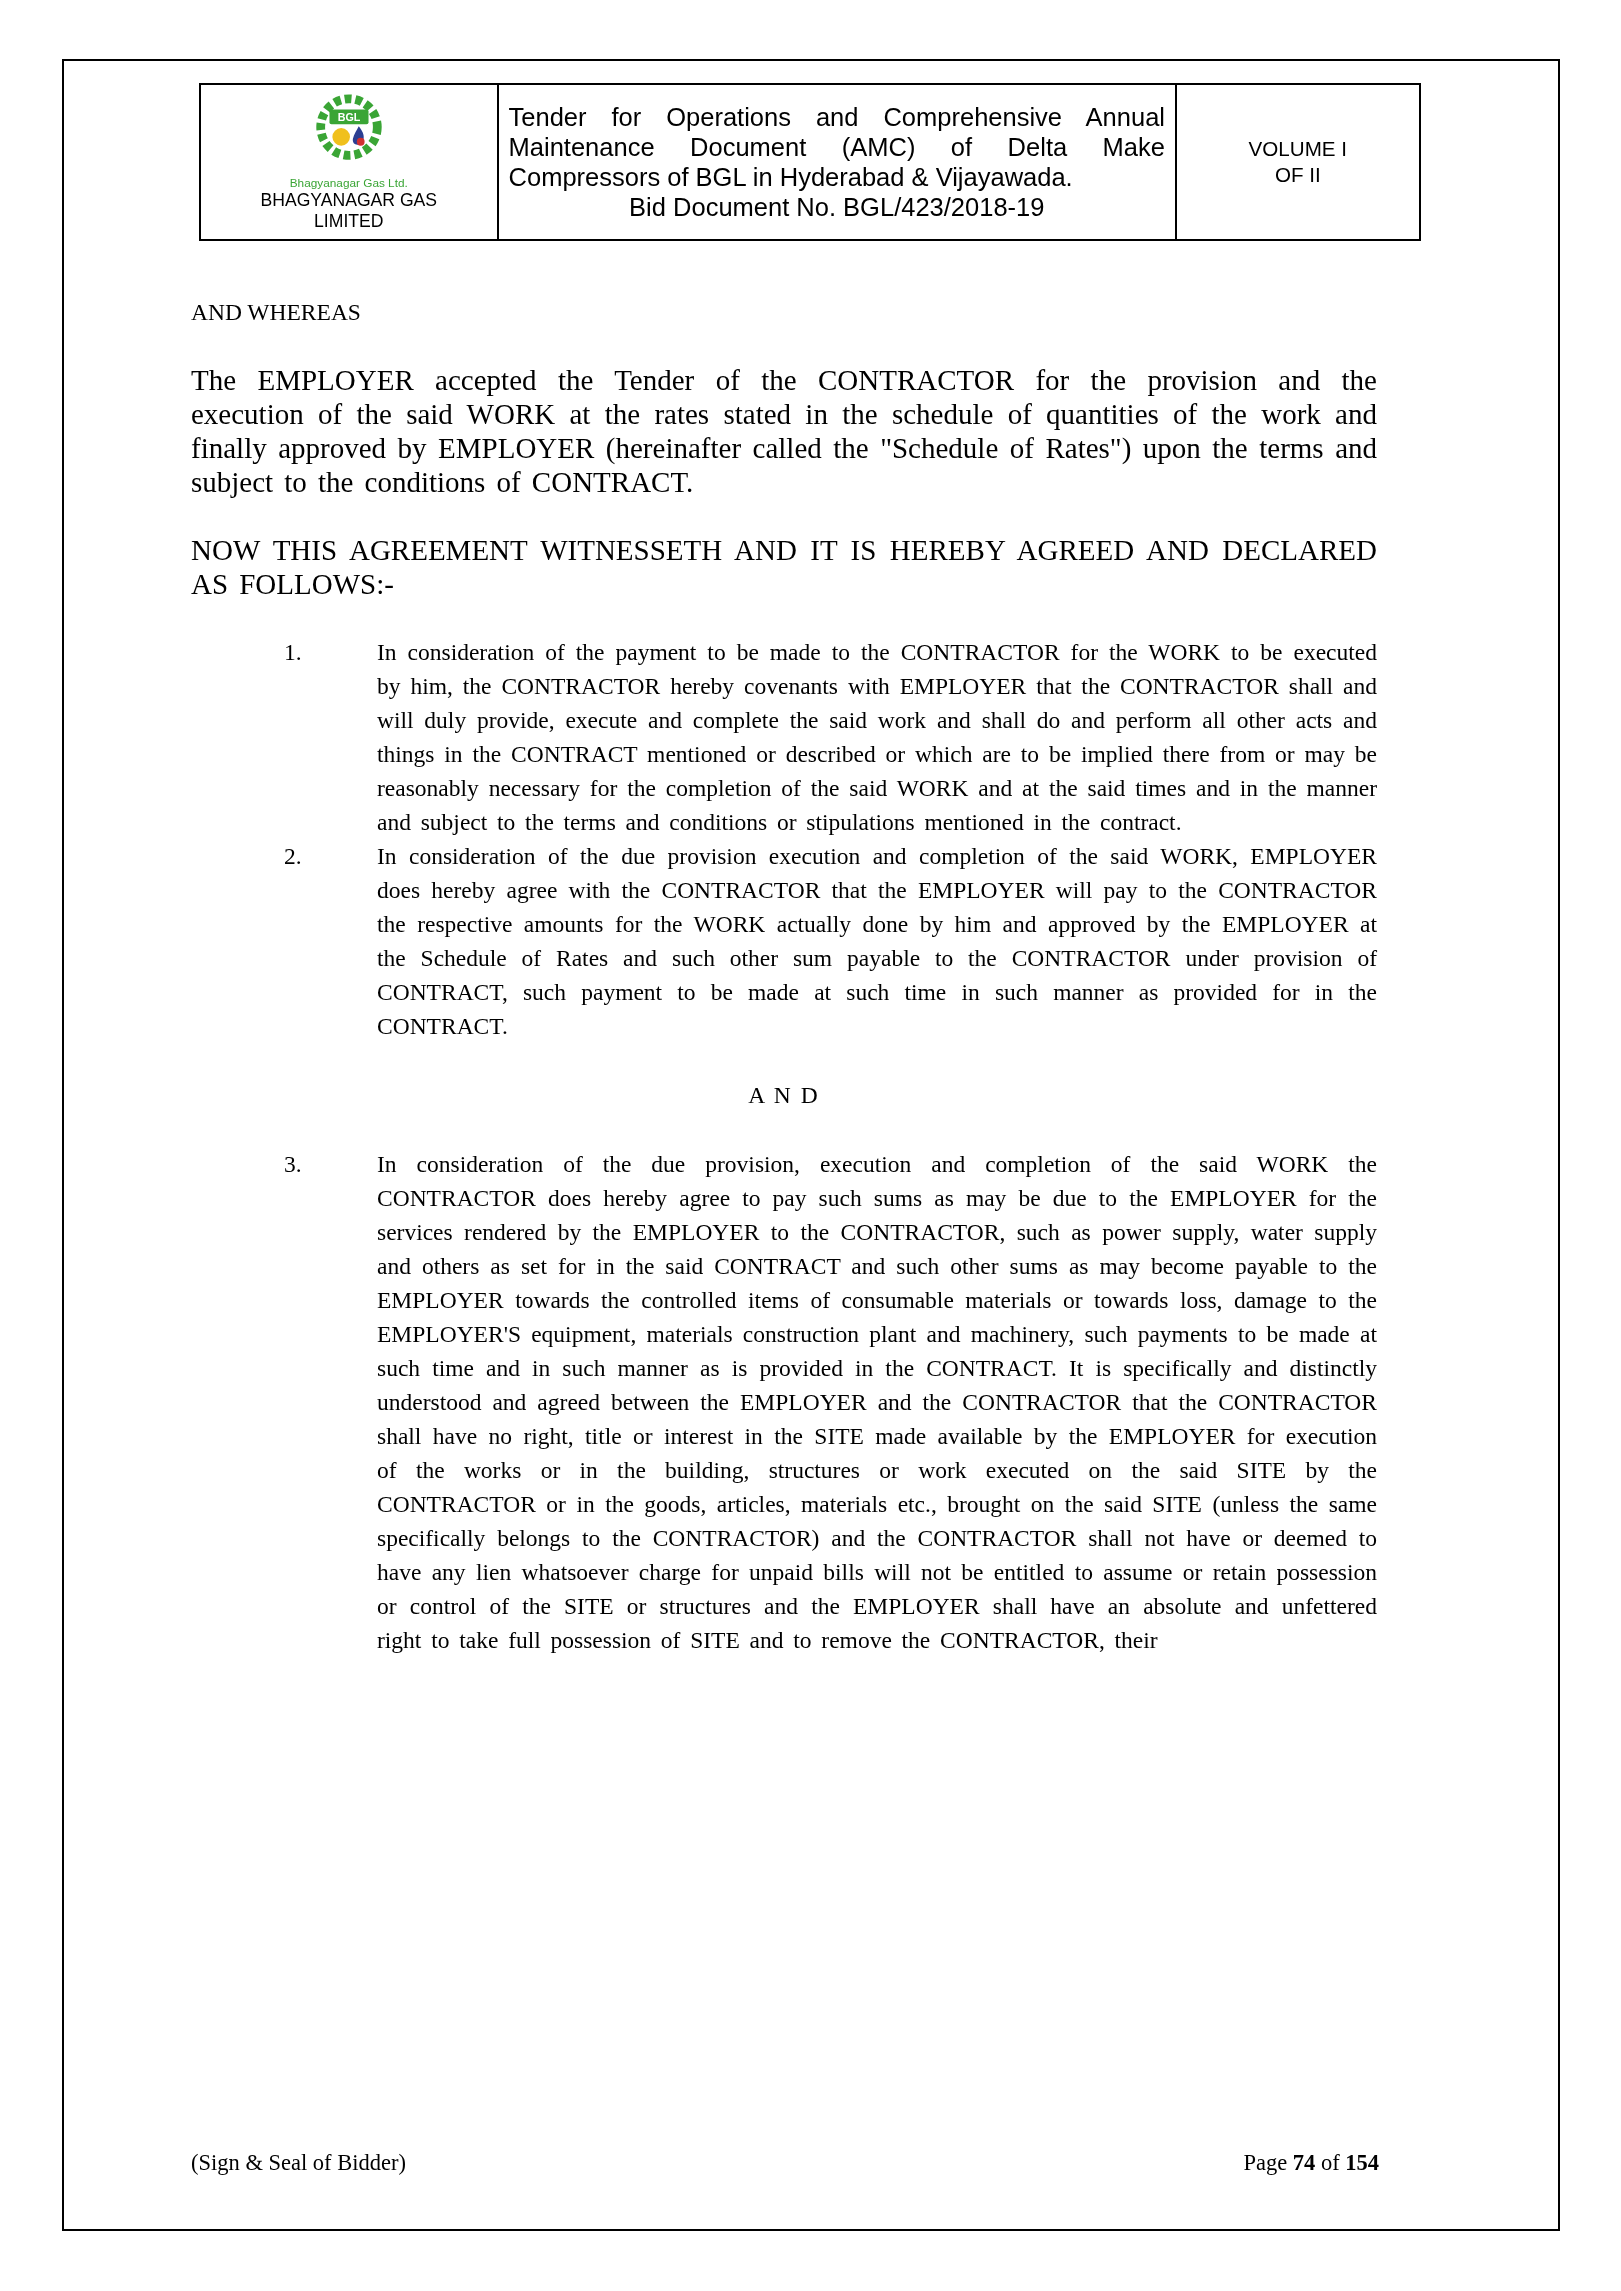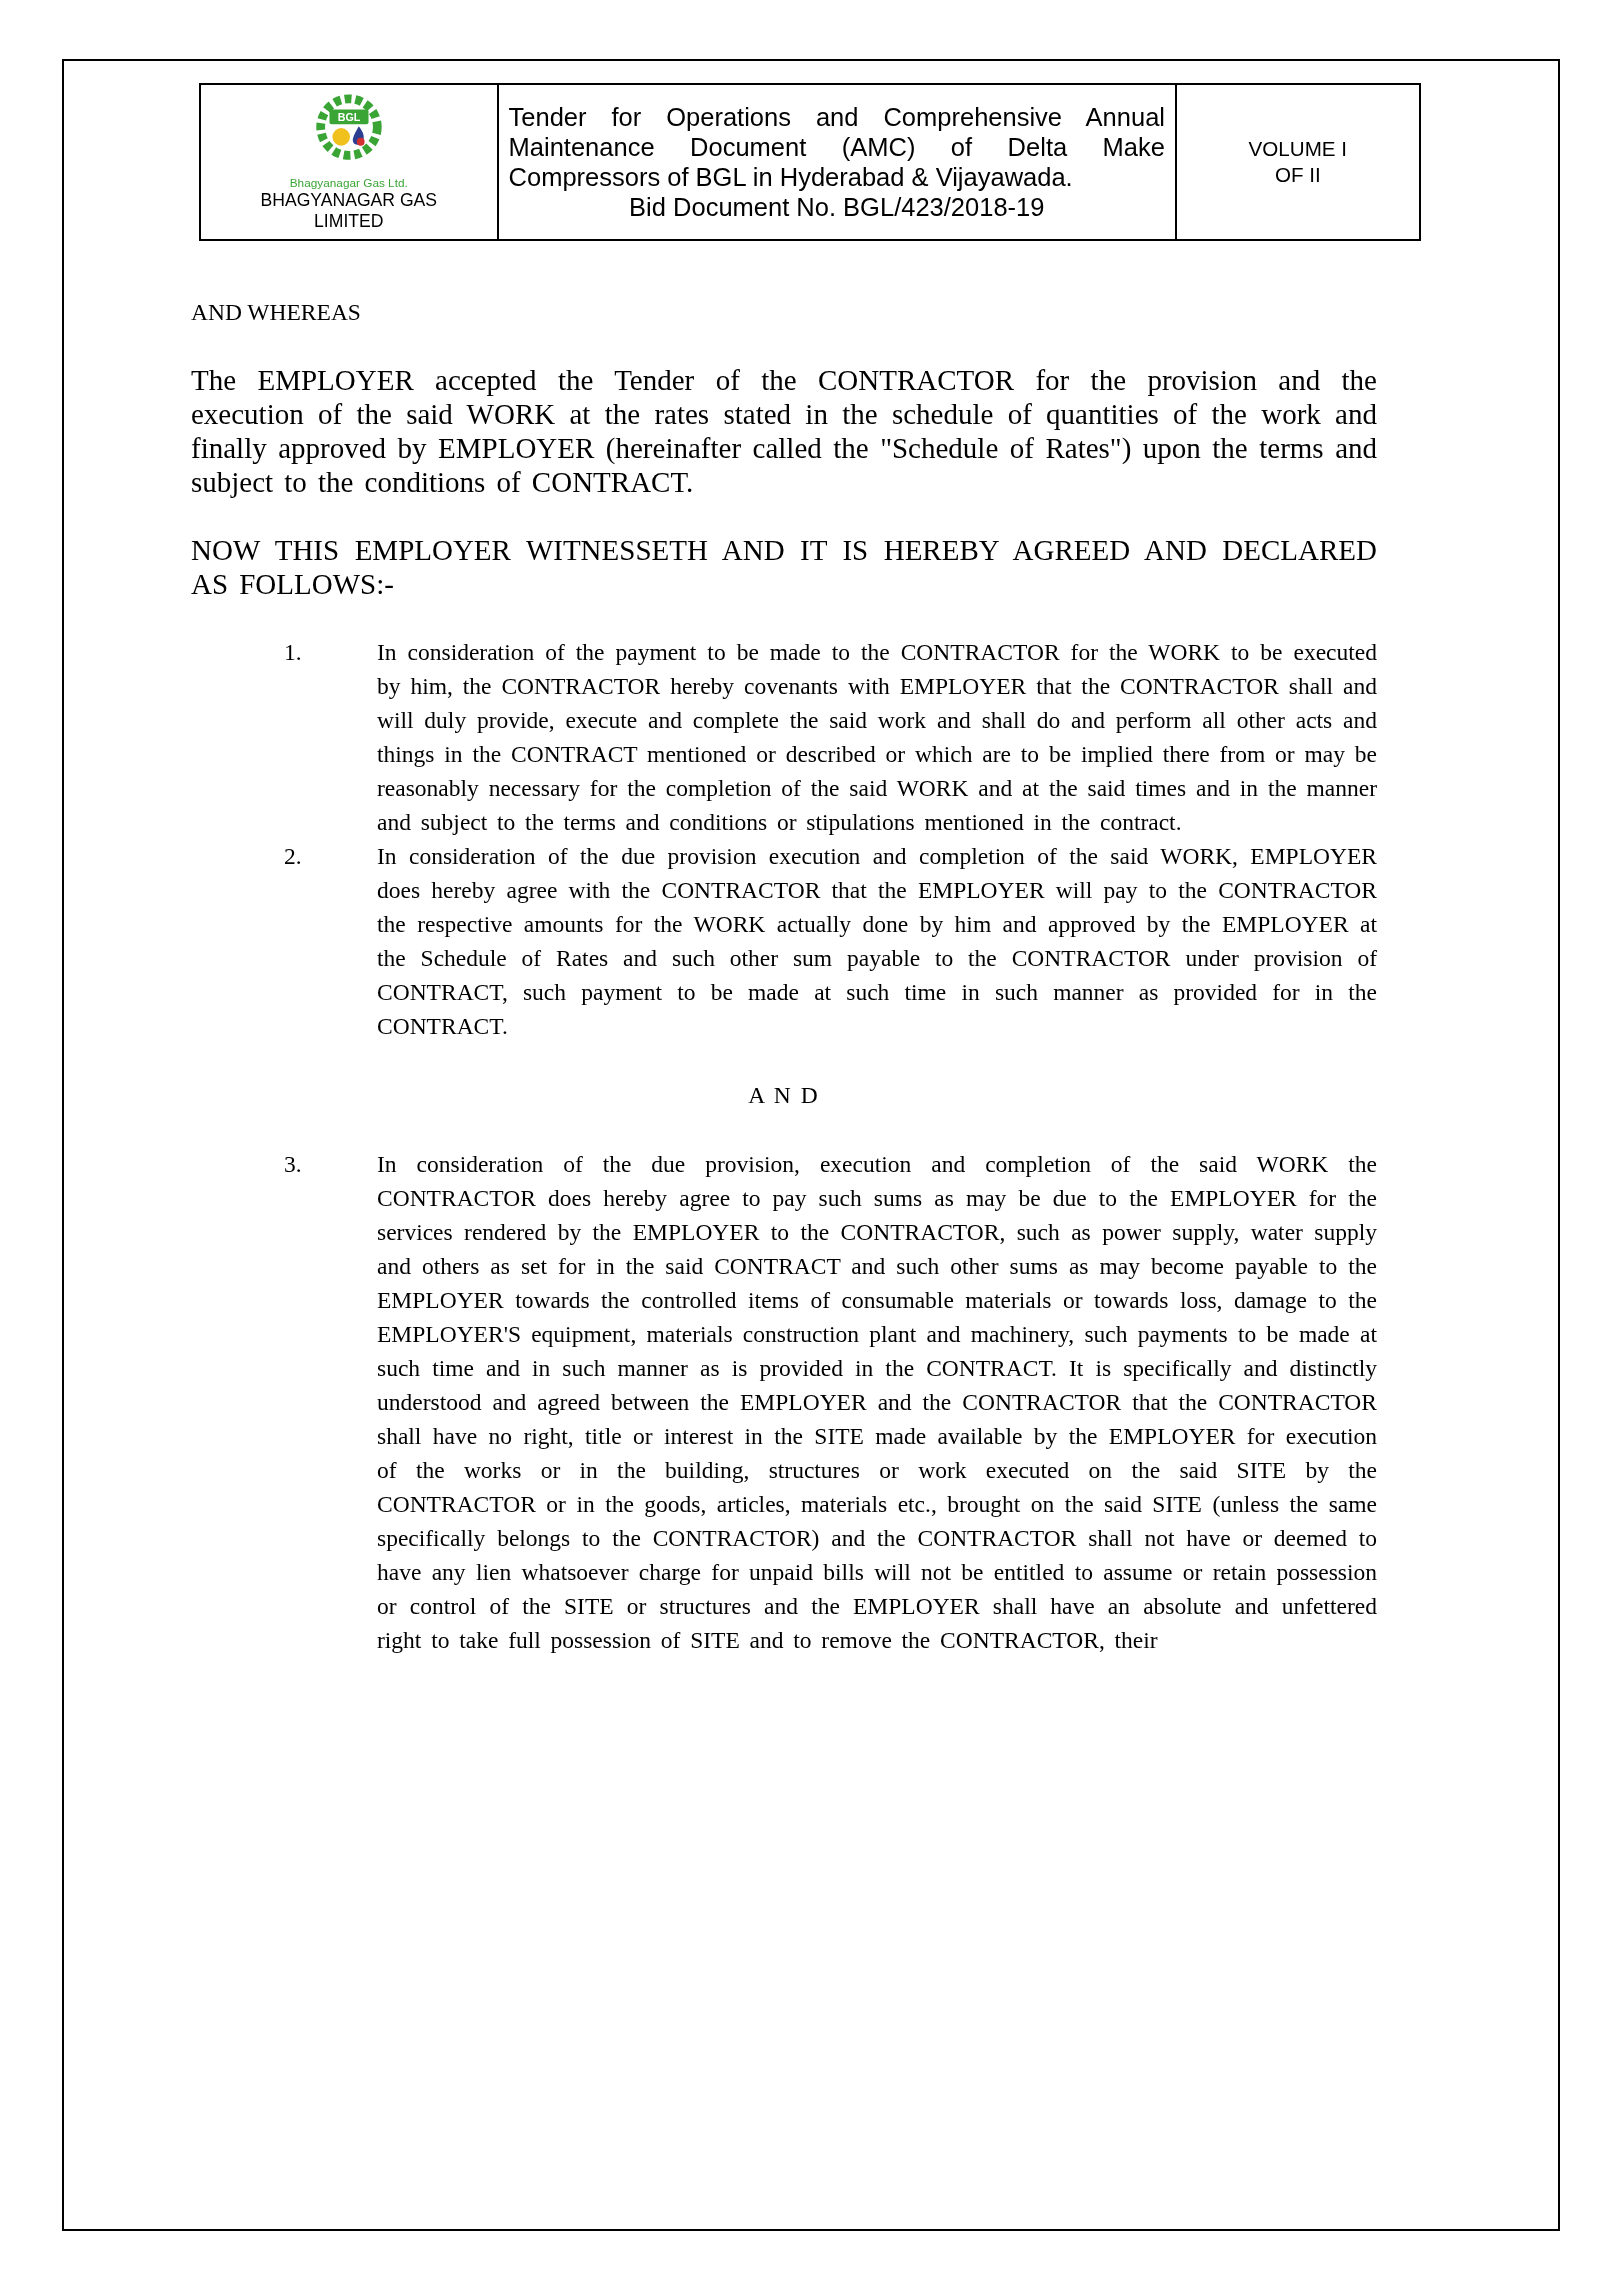--- a/index.html
+++ b/index.html
@@ -151,35 +151,44 @@
           <div>OF II</div>
         </td>
       </tr>
     </tbody>
       </table>
 
     <div class="heading">AND WHEREAS</div>
 
     <p class="para">The EMPLOYER accepted the Tender of the CONTRACTOR for the provision and the execution of the said WORK at the rates stated in the schedule of quantities of the work and finally approved by EMPLOYER (hereinafter called the "Schedule of Rates") upon the terms and subject to the conditions of CONTRACT.</p>
 
-    <p class="para">NOW THIS EMPLOYER WITNESSETH AND IT IS HEREBY AGREED AND DECLARED AS FOLLOWS:-</p>
+    <p class="para">NOW THIS AGREEMENT WITNESSETH AND IT IS HEREBY AGREED AND DECLARED AS FOLLOWS:-</p>
 
     <div class="list-item first">
       <div class="num">1.</div>
       <div class="itext">In consideration of the payment to be made to the CONTRACTOR for the WORK to be executed by him, the CONTRACTOR hereby covenants with EMPLOYER that the CONTRACTOR shall and will duly provide, execute and complete the said work and shall do and perform all other acts and things in the CONTRACT mentioned or described or which are to be implied there from or may be reasonably necessary for the completion of the said WORK and at the said times and in the manner and subject to the terms and conditions or stipulations mentioned in the contract.</div>
     </div>
 
     <div class="list-item">
       <div class="num">2.</div>
       <div class="itext">In consideration of the due provision execution and completion of the said WORK, EMPLOYER does hereby agree with the CONTRACTOR that the EMPLOYER will pay to the CONTRACTOR the respective amounts for the WORK actually done by him and approved by the EMPLOYER at the Schedule of Rates and such other sum payable to the CONTRACTOR under provision of CONTRACT, such payment to be made at such time in such manner as provided for in the CONTRACT.</div>
     </div>
 
     <div class="and-divider">A N D</div>
 
     <div class="list-item">
       <div class="num">3.</div>
       <div class="itext">In consideration of the due provision, execution and completion of the said WORK the CONTRACTOR does hereby agree to pay such sums as may be due to the EMPLOYER for the services rendered by the EMPLOYER to the CONTRACTOR, such as power supply, water supply and others as set for in the said CONTRACT and such other sums as may become payable to the EMPLOYER towards the controlled items of consumable materials or towards loss, damage to the EMPLOYER'S equipment, materials construction plant and machinery, such payments to be made at such time and in such manner as is provided in the CONTRACT. It is specifically and distinctly understood and agreed between the EMPLOYER and the CONTRACTOR that the CONTRACTOR shall have no right, title or interest in the SITE made available by the EMPLOYER for execution of the works or in the building, structures or work executed on the said SITE by the CONTRACTOR or in the goods, articles, materials etc., brought on the said SITE (unless the same specifically belongs to the CONTRACTOR) and the CONTRACTOR shall not have or deemed to have any lien whatsoever charge for unpaid bills will not be entitled to assume or retain possession or control of the SITE or structures and the EMPLOYER shall have an absolute and unfettered right to take full possession of SITE and to remove the CONTRACTOR, their</div>
     </div>
 
   </div>
 
+  <div class="footer">
+    <div>(Sign &amp; Seal of Bidder)</div>
+    <div>
+      <span>Page</span>
+      <b>74</b>
+      <span>of</span>
+      <b>154</b>
+    </div>
+  </div>
 </div>
 
 
 </body></html>

